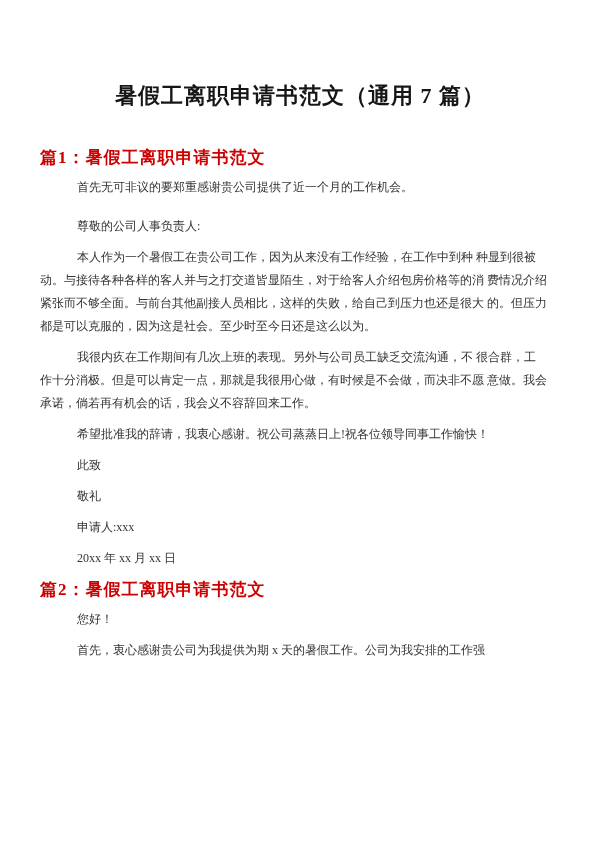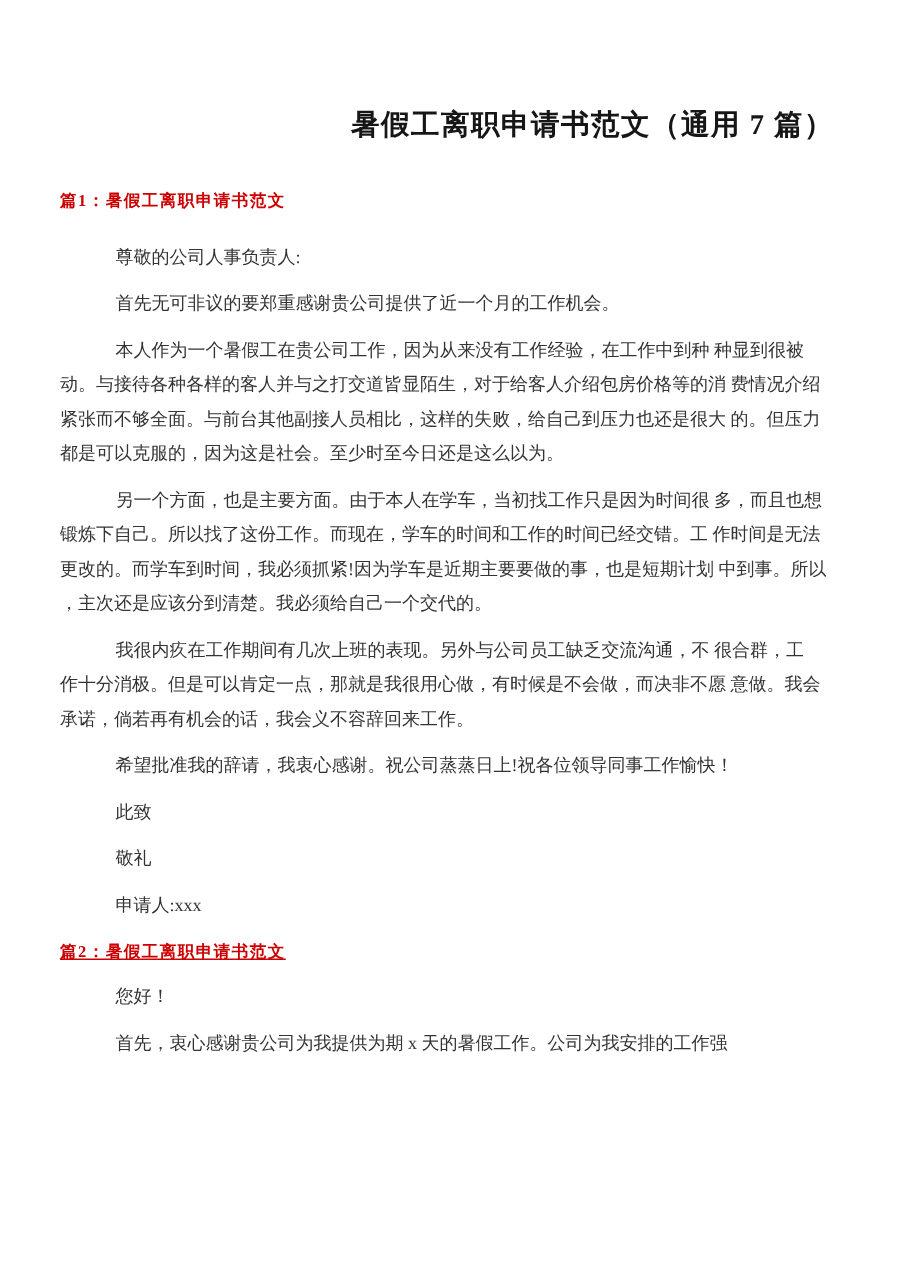--- a/index.html
+++ b/index.html
@@ -11,38 +11,38 @@
     box-sizing: border-box;
     width: 600px;
     height: 849px;
     padding: 66px 40px 0 40px;
     overflow: hidden;
     background: #ffffff;
     font-family: "Liberation Serif", "DejaVu Serif", serif;
     color: #333333;
   }
   .title {
-    margin: 4px;
-    font-size: 19px;
+    margin: 16px;
+    font-size: 22px;
     line-height: 28px;
     font-weight: bold;
     color: #161616;
-    text-align: right;
+    text-align: center;
     letter-spacing: 1px;
   }
   .sec-heading {
     margin: 0;
-    font-size: 11px;
+    font-size: 17px;
     line-height: 20px;
     font-weight: bold;
     color: #cc0000;
     letter-spacing: 1px;
   }
   .sec-heading.first { padding-top: 22px; }
-  .sec-heading.second { padding-top: 10px; text-decoration: underline; }
+  .sec-heading.second { padding-top: 10px; }
   .para {
     margin: 0;
     padding-top: 8px;
     font-size: 12px;
     line-height: 23px;
     letter-spacing: 0;
     text-indent: 37px;
     white-space: pre-line;
     color: #333333;
   }
@@ -51,36 +51,33 @@
 </style>
 </head>
 <body>
 
 <div class="doc">
 
   <h1 class="title">暑假工离职申请书范文（通用 7 篇）</h1>
 
   <h2 class="sec-heading first">篇1：暑假工离职申请书范文</h2>
 
+  <p class="para">首先无可非议的要郑重感谢贵公司提供了近一个月的工作机会。</p>
   <p class="para after-heading-1">尊敬的公司人事负责人:</p>
-  <p class="para">首先无可非议的要郑重感谢贵公司提供了近一个月的工作机会。</p>
   <p class="para">本人作为一个暑假工在贵公司工作，因为从来没有工作经验，在工作中到种 种显到很被
 动。与接待各种各样的客人并与之打交道皆显陌生，对于给客人介绍包房价格等的消 费情况介绍
 紧张而不够全面。与前台其他副接人员相比，这样的失败，给自己到压力也还是很大 的。但压力
 都是可以克服的，因为这是社会。至少时至今日还是这么以为。</p>
-  <p class="para">另一个方面，也是主要方面。由于本人在学车，当初找工作只是因为时间很 多，而且也想
-锻炼下自己。所以找了这份工作。而现在，学车的时间和工作的时间已经交错。工 作时间是无法
-更改的。而学车到时间，我必须抓紧!因为学车是近期主要要做的事，也是短期计划 中到事。所以
-，主次还是应该分到清楚。我必须给自己一个交代的。</p>
   <p class="para">我很内疚在工作期间有几次上班的表现。另外与公司员工缺乏交流沟通，不 很合群，工
 作十分消极。但是可以肯定一点，那就是我很用心做，有时候是不会做，而决非不愿 意做。我会
 承诺，倘若再有机会的话，我会义不容辞回来工作。</p>
   <p class="para">希望批准我的辞请，我衷心感谢。祝公司蒸蒸日上!祝各位领导同事工作愉快！</p>
   <p class="para">此致</p>
   <p class="para">敬礼</p>
   <p class="para">申请人:xxx</p>
+  <p class="para">20xx 年 xx 月 xx 日</p>
 
   <h2 class="sec-heading second">篇2：暑假工离职申请书范文</h2>
 
   <p class="para">您好！</p>
   <p class="para">首先，衷心感谢贵公司为我提供为期 x 天的暑假工作。公司为我安排的工作强</p>
 
 </div>
 
 </body></html>

